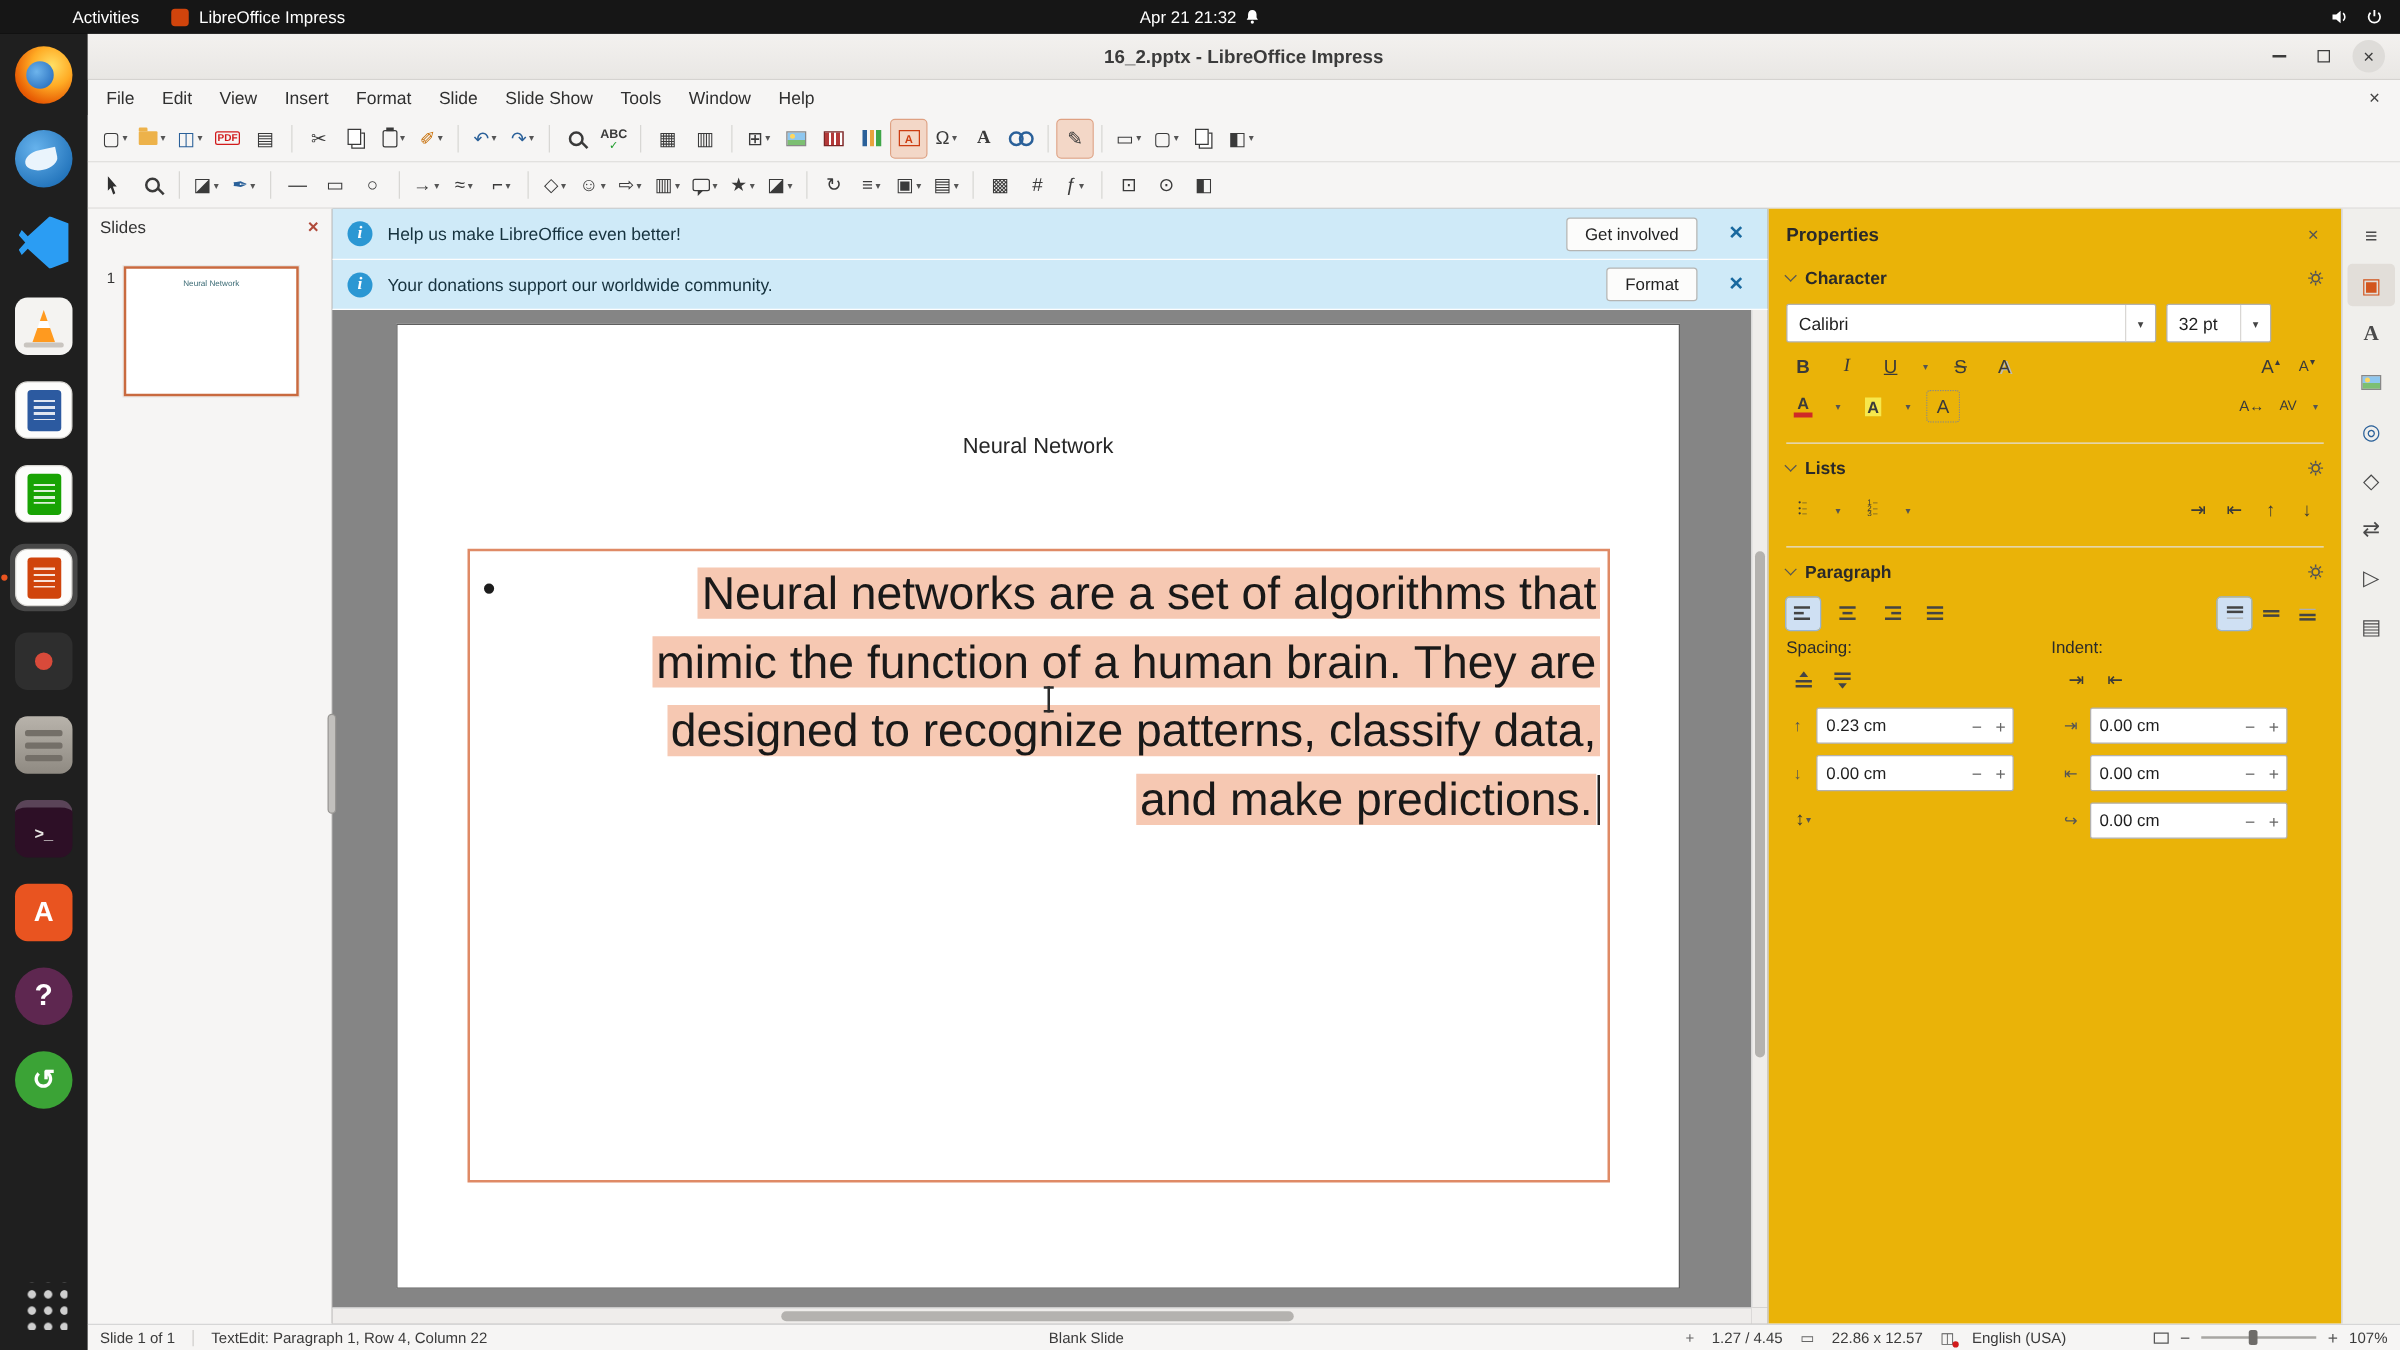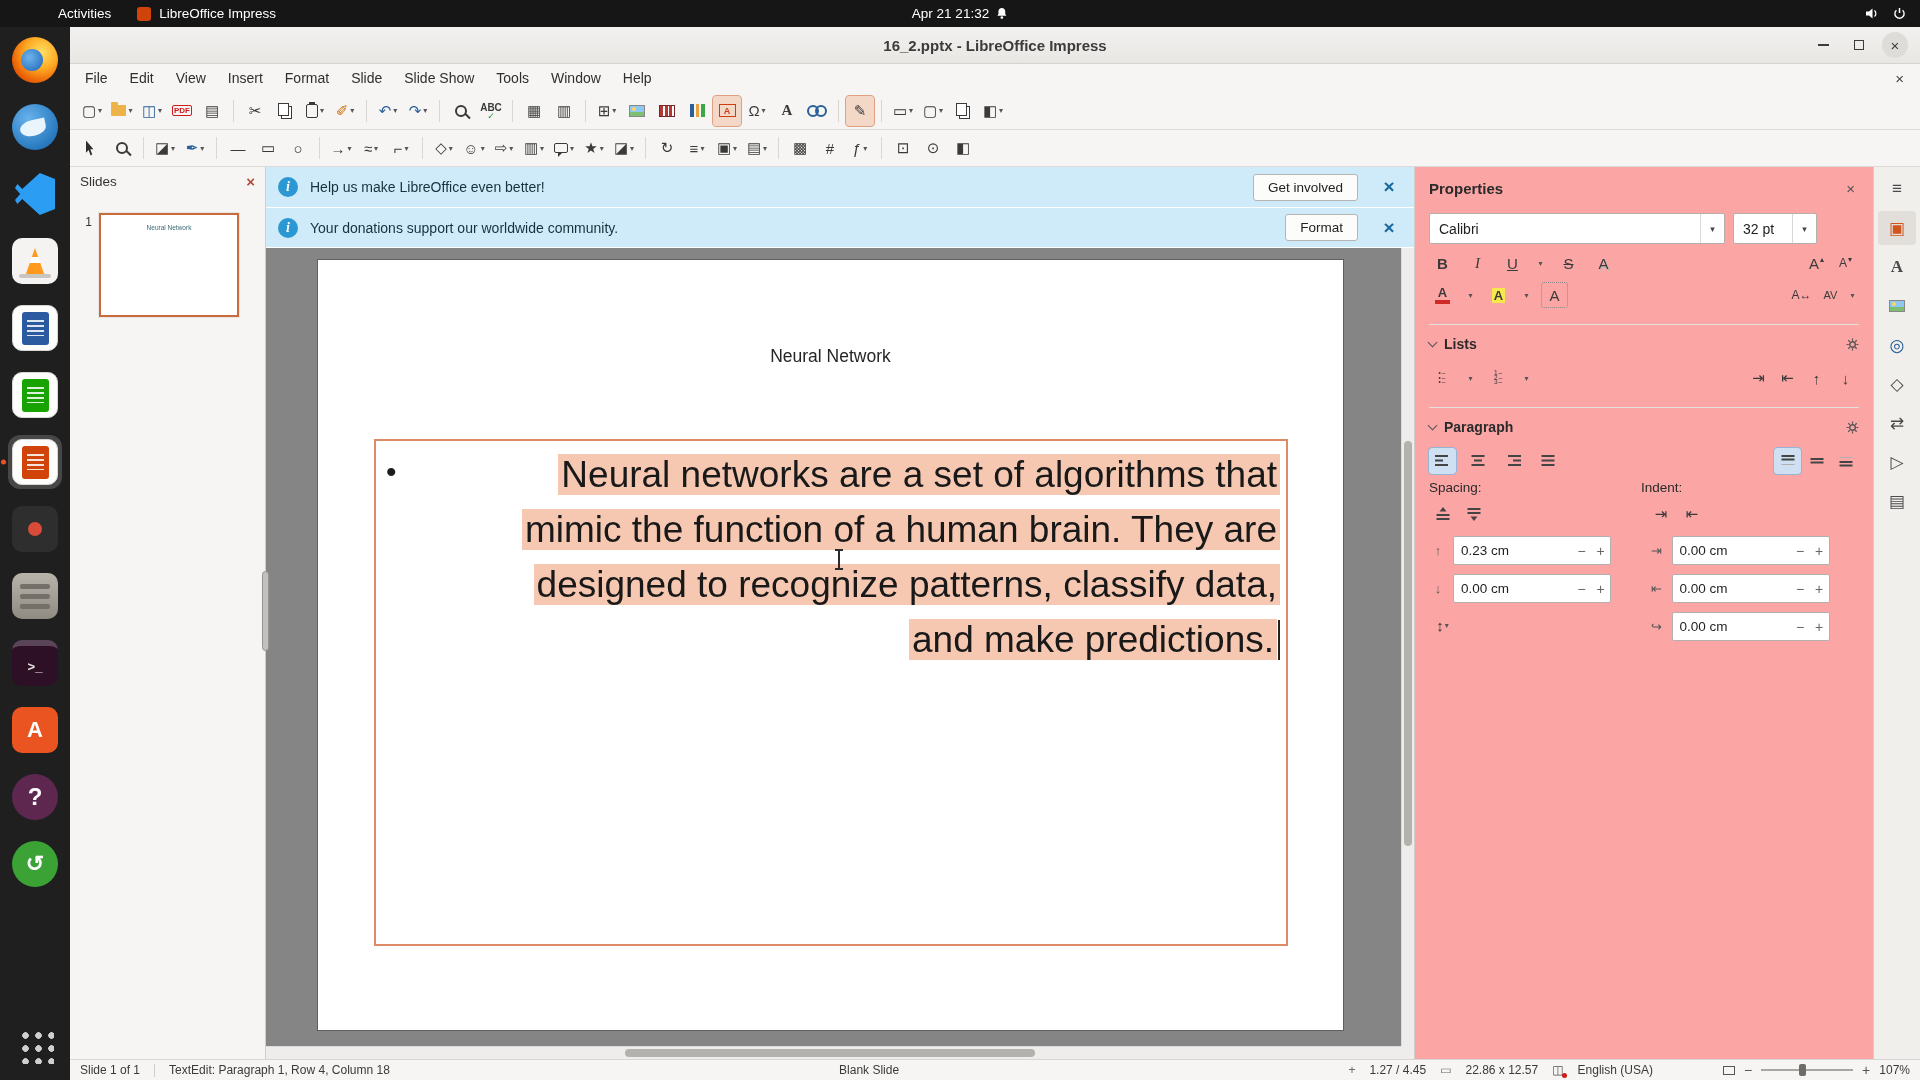--- a/index.html
+++ b/index.html
@@ -129,21 +129,21 @@
   .caret { display:inline-block; width:2px; height:40px; background:#222; vertical-align:-8px; margin-left:1px; }
 
   .vgrab { position:absolute; left:-4px; top:404px; width:7px; height:80px; border-radius:4px; background:#c2c0bd; border:1px solid #979592; z-index:5; }
   .vsb { position:absolute; right:0; top:81px; bottom:13px; width:13px; background:#efedeb; border-left:1px solid #dcdcdc; }
   .vsb .sthumb { position:absolute; left:2px; right:2px; top:193px; height:405px; background:#b4b2af; border-radius:6px; }
   .hsb { position:absolute; left:0; right:13px; bottom:0; height:13px; background:#efedeb; border-top:1px solid #dcdcdc; }
   .hsb .sthumb { position:absolute; top:2px; bottom:2px; left:359px; width:410px; background:#b4b2af; border-radius:6px; }
   .sbcorner { position:absolute; right:0; bottom:0; width:13px; height:13px; background:#efedeb; }
 
   
-  #props { width:459px; background:#fca5a5; border-left:1px solid #cfcecb; padding:6px 14px 0 14px; font-size:14px; overflow:hidden; }
+  #props { width:459px; background:#eab308; border-left:1px solid #cfcecb; padding:6px 14px 0 14px; font-size:14px; overflow:hidden; }
   .props-head { display:flex; align-items:center; height:30px; }
   .props-head .pttl { font-size:15px; font-weight:bold; color:#2a2a2a; }
   .props-head .phx { margin-left:auto; color:#555; font-size:15px; padding:0 4px; }
   .sect { padding:4px 0 10px; }
   .sect + .sect { border-top:1px solid #e3e1de; }
   .sect-h { display:flex; align-items:center; gap:8px; height:30px; font-weight:bold; color:#2a2a2a; }
   .chev { width:7px; height:7px; border-right:1.8px solid #555; border-bottom:1.8px solid #555; transform:rotate(45deg); margin-top:-3px; }
   .gear { margin-left:auto; display:flex; }
   .prow { display:flex; align-items:center; gap:8px; margin:6px 0; }
   .combo { display:flex; align-items:center; height:31px; background:#fff; border:1px solid #b3b1ae; border-radius:2px; }
@@ -477,20 +477,30 @@
       <div class="sbcorner"></div>
     </div>
 
     <div id="props">
       <div class="props-head">
         <span class="pttl">Properties</span>
         <span class="phx">×</span>
       </div>
 
       <div class="sect">
+        <div class="sect-h">
+          <span class="chev"></span>
+          <span>Character</span>
+          <span class="gear">
+            <svg width="13" height="13" viewBox="0 0 12 12">
+                <circle cx="6" cy="6" r="2.6" fill="none" stroke="#555" stroke-width="1.3"></circle>
+                <path d="M6 0.5v2M6 9.5v2M0.5 6h2M9.5 6h2M2.1 2.1l1.4 1.4M8.5 8.5l1.4 1.4M9.9 2.1L8.5 3.5M3.5 8.5L2.1 9.9" stroke="#555" stroke-width="1.1"></path>
+              </svg>
+          </span>
+        </div>
         <div class="prow">
           <div class="combo w-name">
             <input value="Calibri" style="">
             <span class="cdd">▾</span>
           </div>
           <div class="combo w-size">
             <input value="32 pt" style="">
             <span class="cdd">▾</span>
           </div>
         </div>
@@ -711,21 +721,21 @@
       <span class="tab">◇</span>
       <span class="tab">⇄</span>
       <span class="tab">▷</span>
       <span class="tab">▤</span>
     </div>
   </div>
 
   <div id="statusbar">
     <span>Slide 1 of 1</span>
     <span class="ssep"></span>
-    <span>TextEdit: Paragraph 1, Row 4, Column 18</span>
+    <span>TextEdit: Paragraph 1, Row 4, Column 22</span>
     <span class="sspacer"></span>
     <span>Blank Slide</span>
     <span class="sspacer"></span>
     <span style="color:#666;">+</span>
     <span>1.27 / 4.45</span>
     <span style="color:#666;">▭</span>
     <span>22.86 x 12.57</span>
     <span class="saveico">◫<i></i></span>
     <span>English (USA)</span>
     <span class="zgroup">

